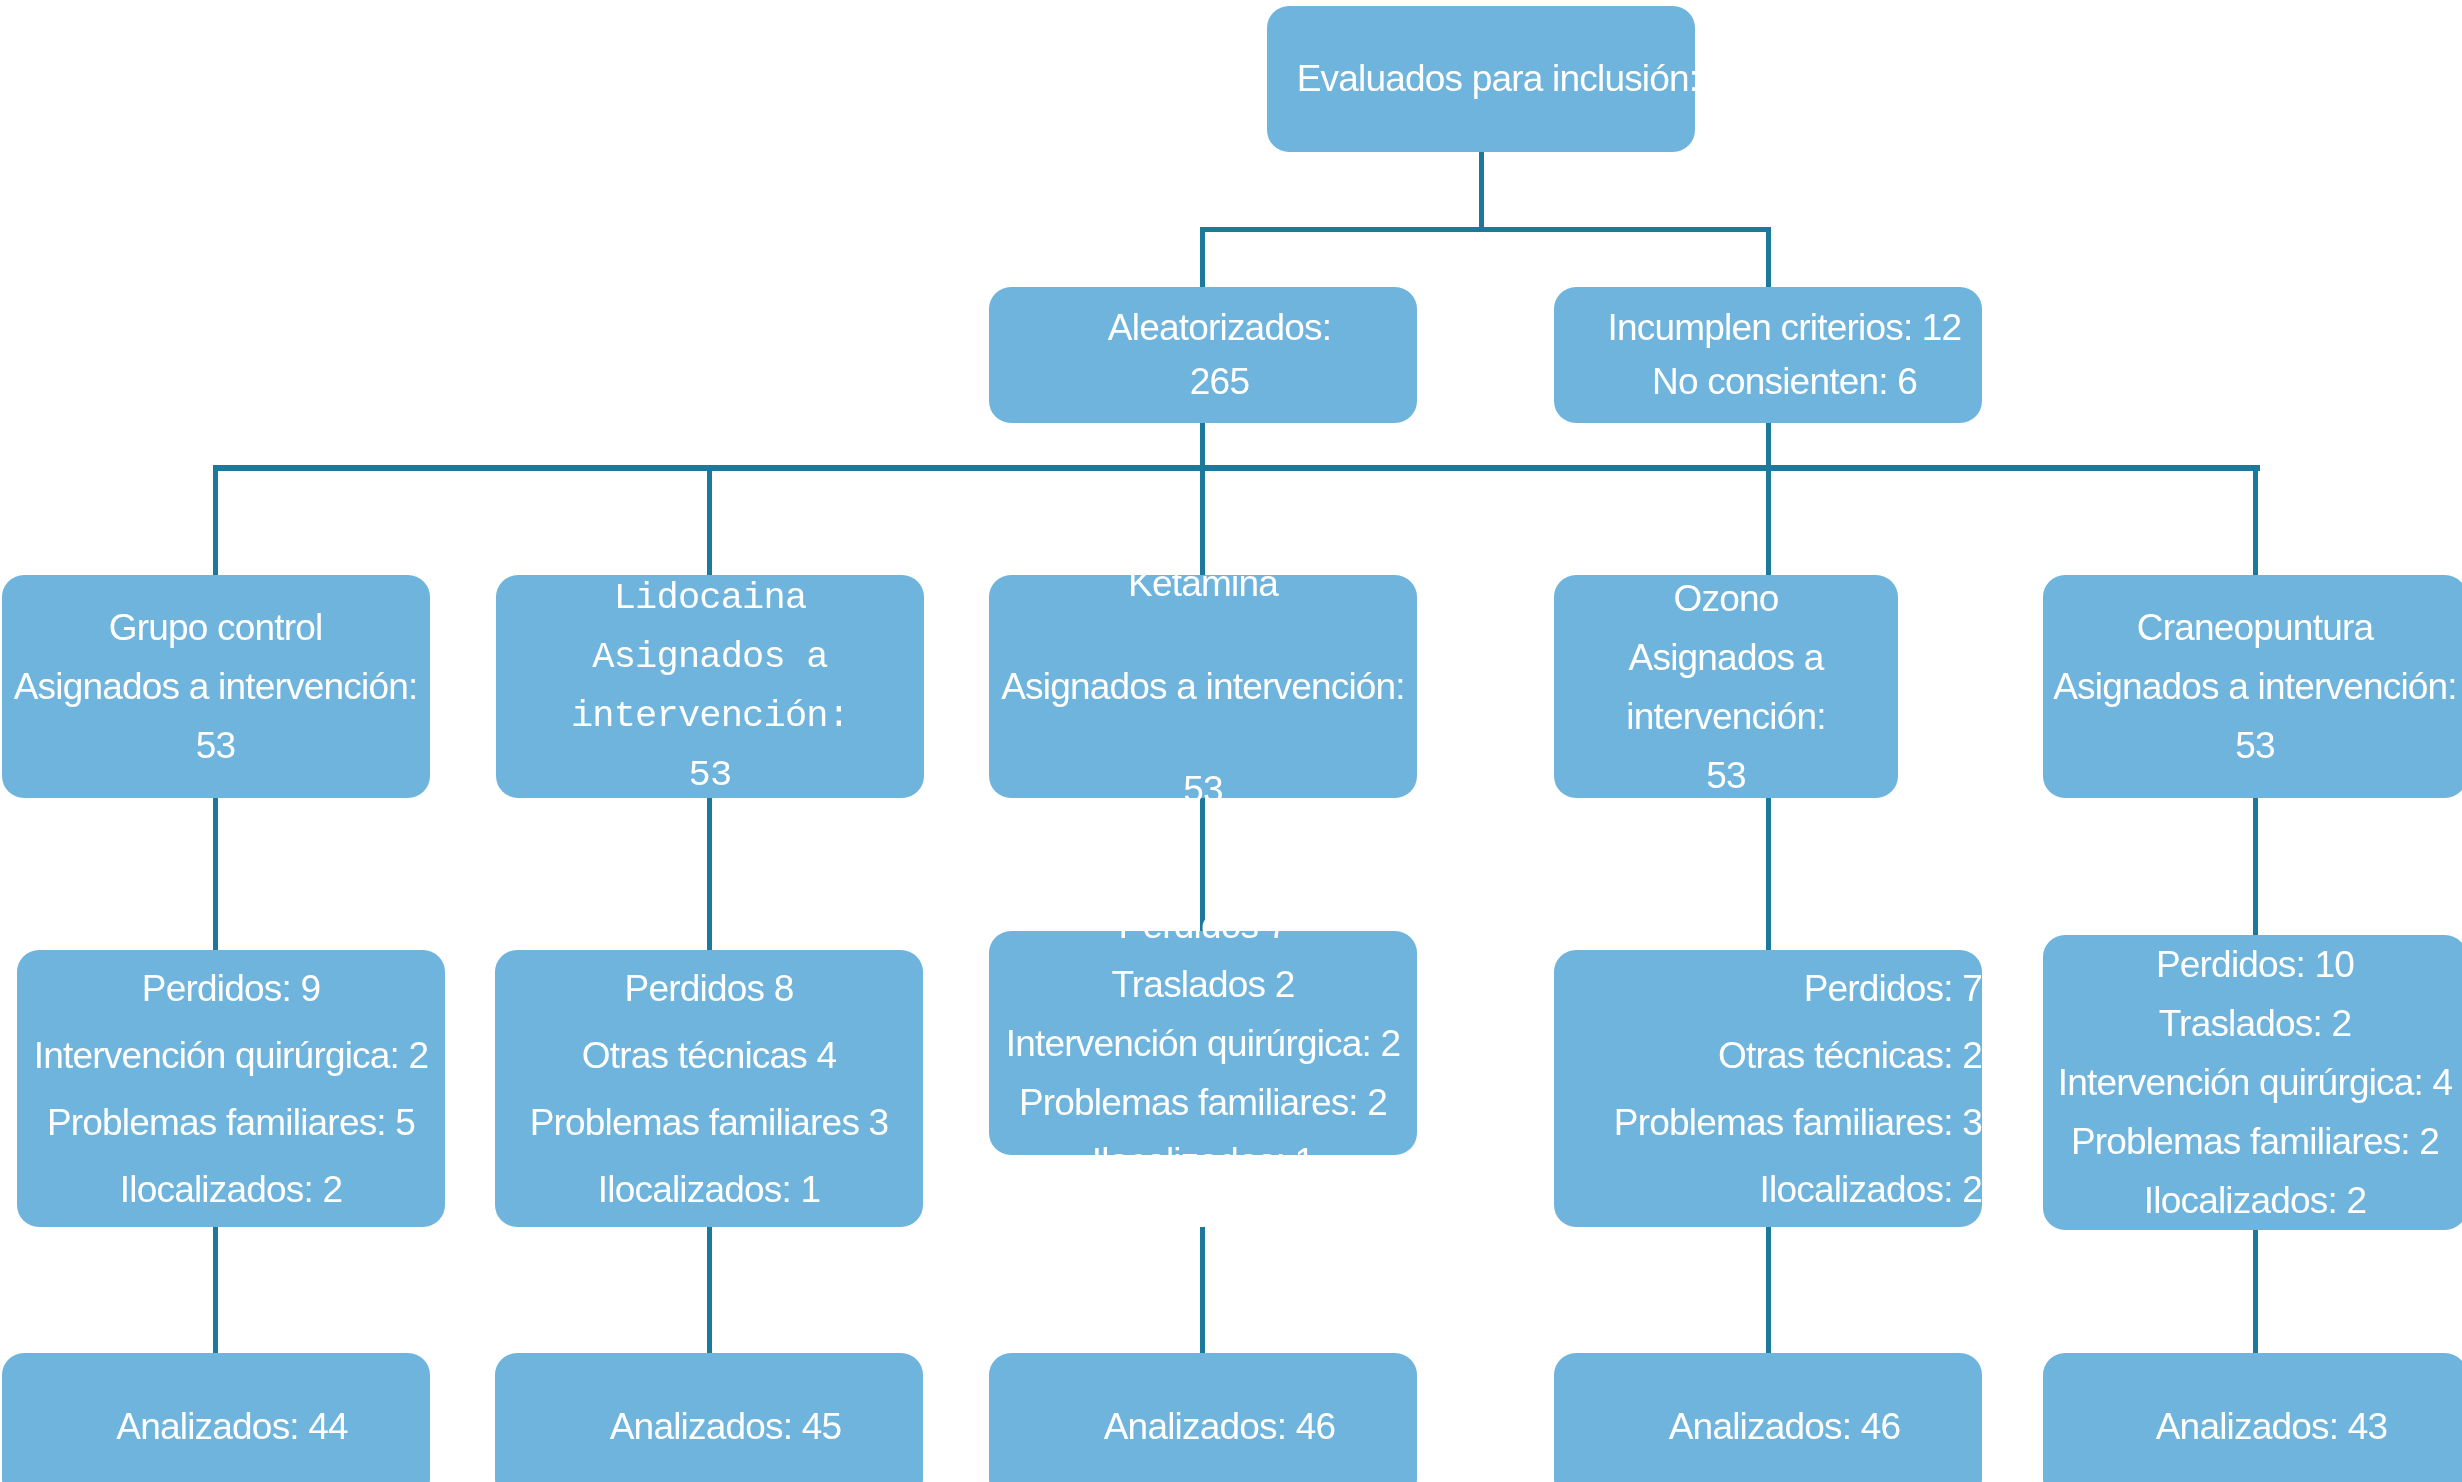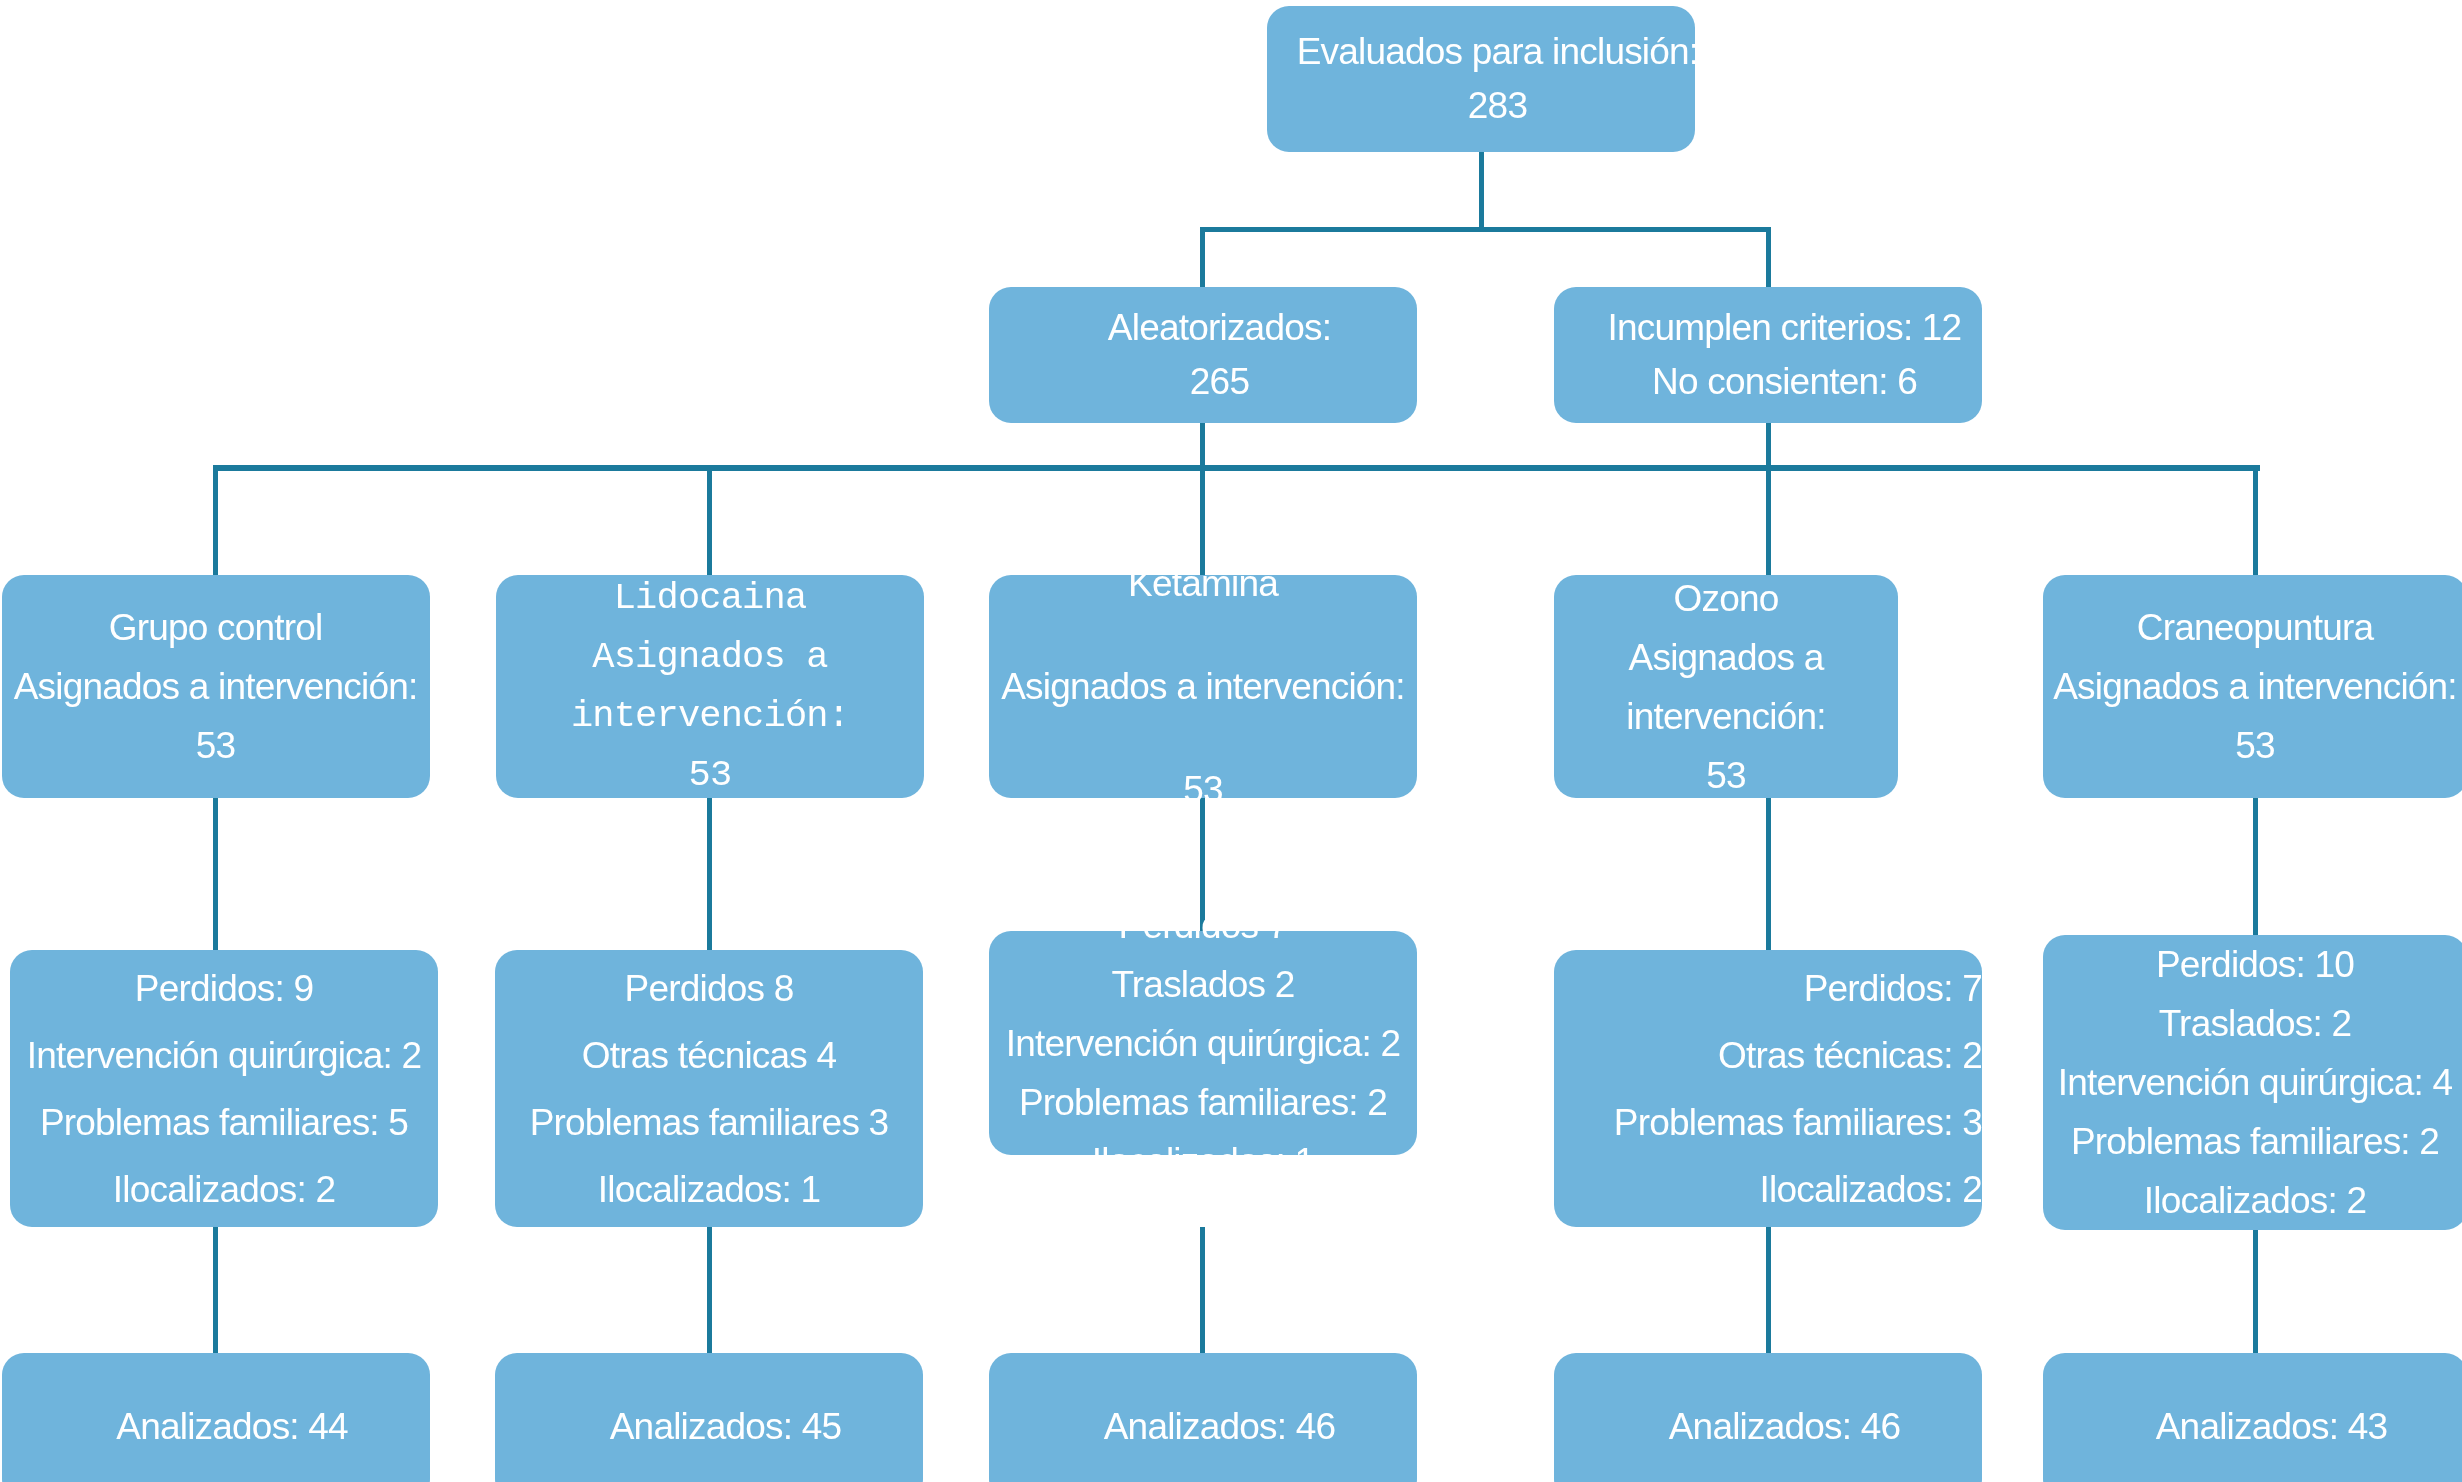--- a/index.html
+++ b/index.html
@@ -63,21 +63,20 @@
   <div class="vline" style="left:2253px; top:793px; width:4.7px; height:145px;"></div>
 
   <div class="vline" style="left:213px;  top:1224px; width:4.7px; height:132px;"></div>
   <div class="vline" style="left:707px;  top:1224px; width:4.7px; height:132px;"></div>
   <div class="vline" style="left:1200px; top:1227px; width:4.7px; height:129px;"></div>
   <div class="vline" style="left:1766px; top:1224px; width:4.7px; height:132px;"></div>
   <div class="vline" style="left:2253px; top:1227px; width:4.7px; height:129px;"></div>
 
   <div class="node lh-tight" style="left:1267px; top:6.2px; width:428px; height:146px;">
       <div class="line">Evaluados para inclusión:</div>
-      <div class="line">283</div>
     </div>
 
   <div class="node lh-tight" style="left:989px; top:287px; width:428px; height:136px;">
       <div class="line">Aleatorizados:</div>
       <div class="line">265</div>
     </div>
   <div class="node lh-tight" style="left:1554px; top:287px; width:428px; height:136px;">
       <div class="line">Incumplen criterios: 12</div>
       <div class="line">No consienten: 6</div>
     </div>
@@ -101,21 +100,21 @@
       <div class="line">Ozono</div>
       <div class="line">Asignados a intervención:</div>
       <div class="line">53</div>
     </div>
   <div class="node lh-mid" style="left:2043px; top:575px; width:424px; height:223px;">
       <div class="line">Craneopuntura</div>
       <div class="line">Asignados a intervención:</div>
       <div class="line">53</div>
     </div>
 
-  <div class="node lh-4" style="left:10px;    top:950px; width:428px; height:277px;">
+  <div class="node lh-4" style="left:17px;    top:950px; width:428px; height:277px;">
       <div class="line">Perdidos: 9</div>
       <div class="line">Intervención quirúrgica: 2</div>
       <div class="line">Problemas familiares: 5</div>
       <div class="line">Ilocalizados: 2</div>
     </div>
   <div class="node lh-4" style="left:495px;  top:950px; width:428px; height:277px;">
       <div class="line">Perdidos 8</div>
       <div class="line">Otras técnicas 4</div>
       <div class="line">Problemas familiares 3</div>
       <div class="line">Ilocalizados: 1</div>

